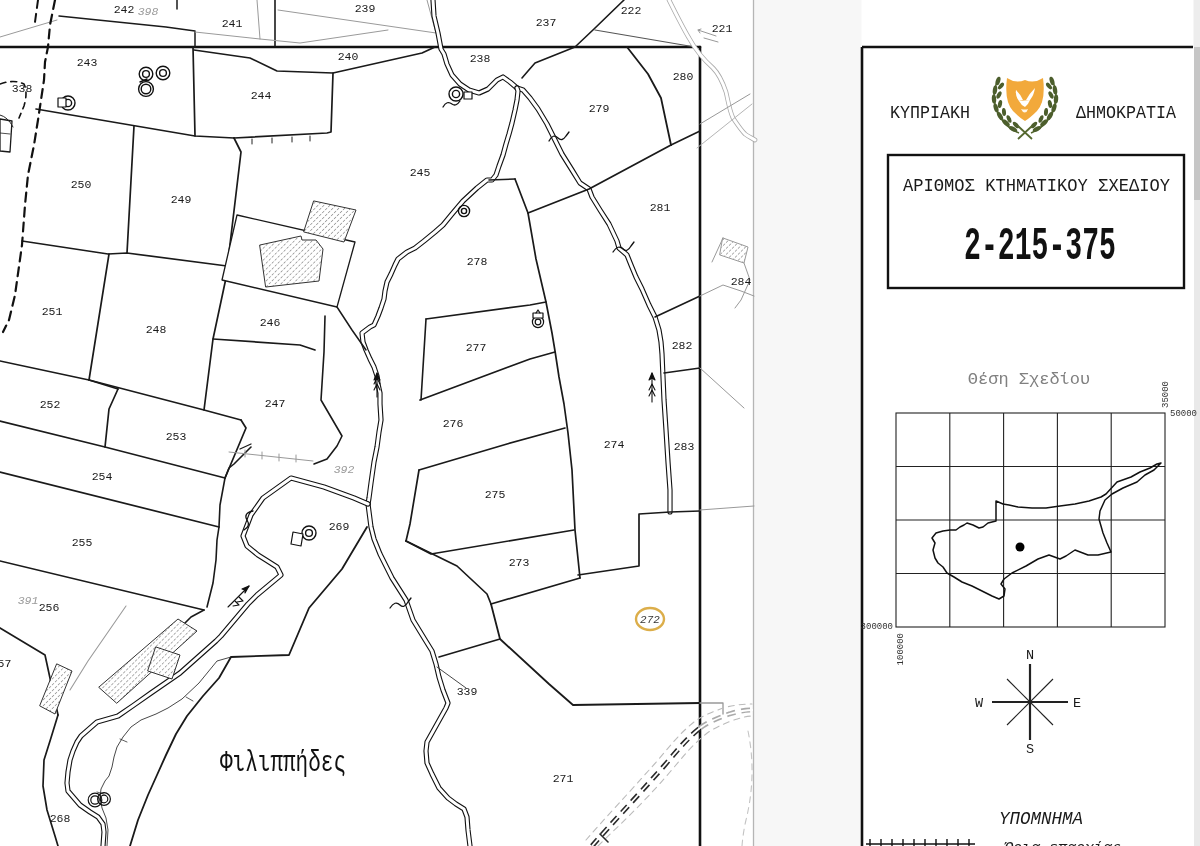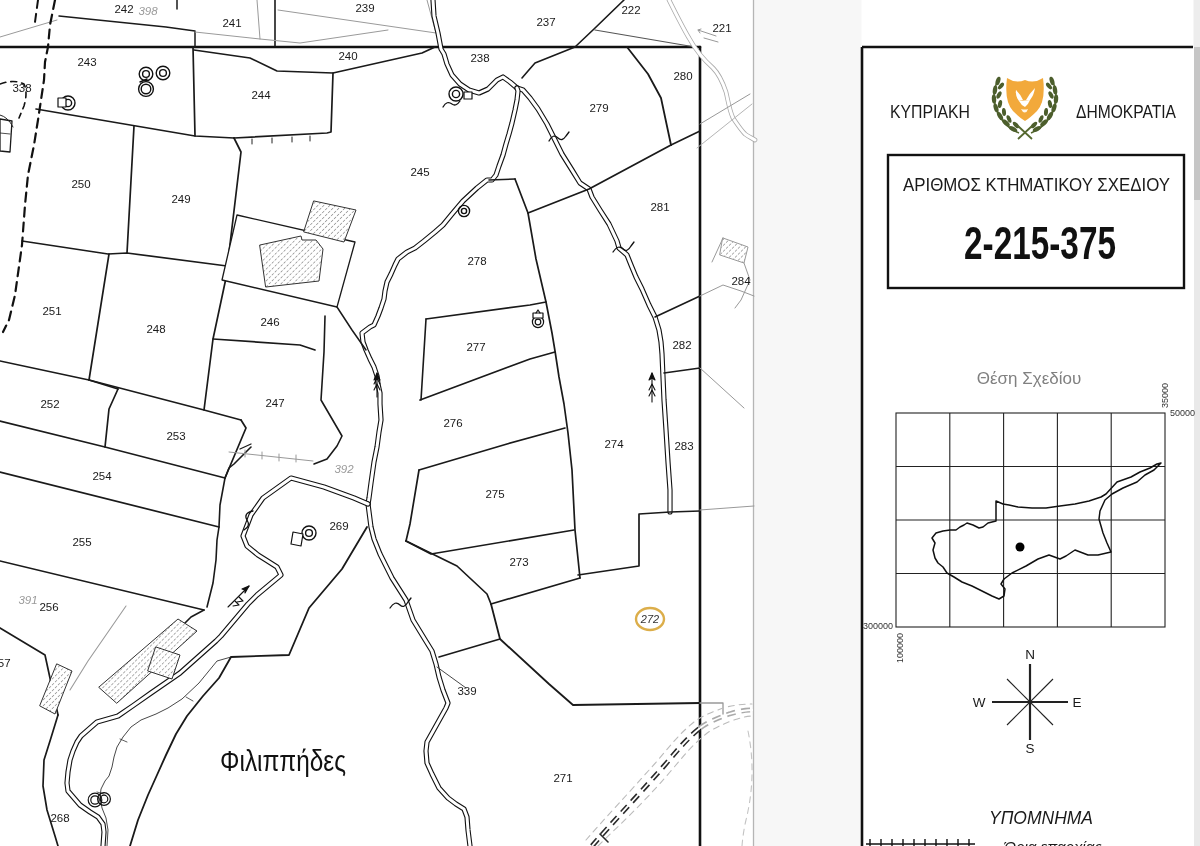--- a/index.html
+++ b/index.html
@@ -1,17 +1,17 @@
 <!DOCTYPE html>
 <html><head>
 <meta charset="utf-8">
 <style>
   html,body{margin:0;padding:0;background:#ffffff;}
   #page{position:relative;width:1200px;height:846px;overflow:hidden;background:#0f766e;
-        font-family:Liberation Sans, sans-serif;}
+        font-family:Liberation Mono, monospace;}
   svg{display:block}
 </style>
 </head>
 <body>
 <div id="page">
 <svg width="1200" height="846" viewBox="0 0 1200 846">
 <defs>
 <pattern id="hatch" width="4.2" height="4.2" patternUnits="userSpaceOnUse" patternTransform="rotate(45)">
   <rect width="4.2" height="4.2" fill="#ffffff"></rect>
   <line x1="0" y1="0" x2="0" y2="4.2" stroke="#555" stroke-width="0.95" stroke-dasharray="2.6,1.4"></line>

